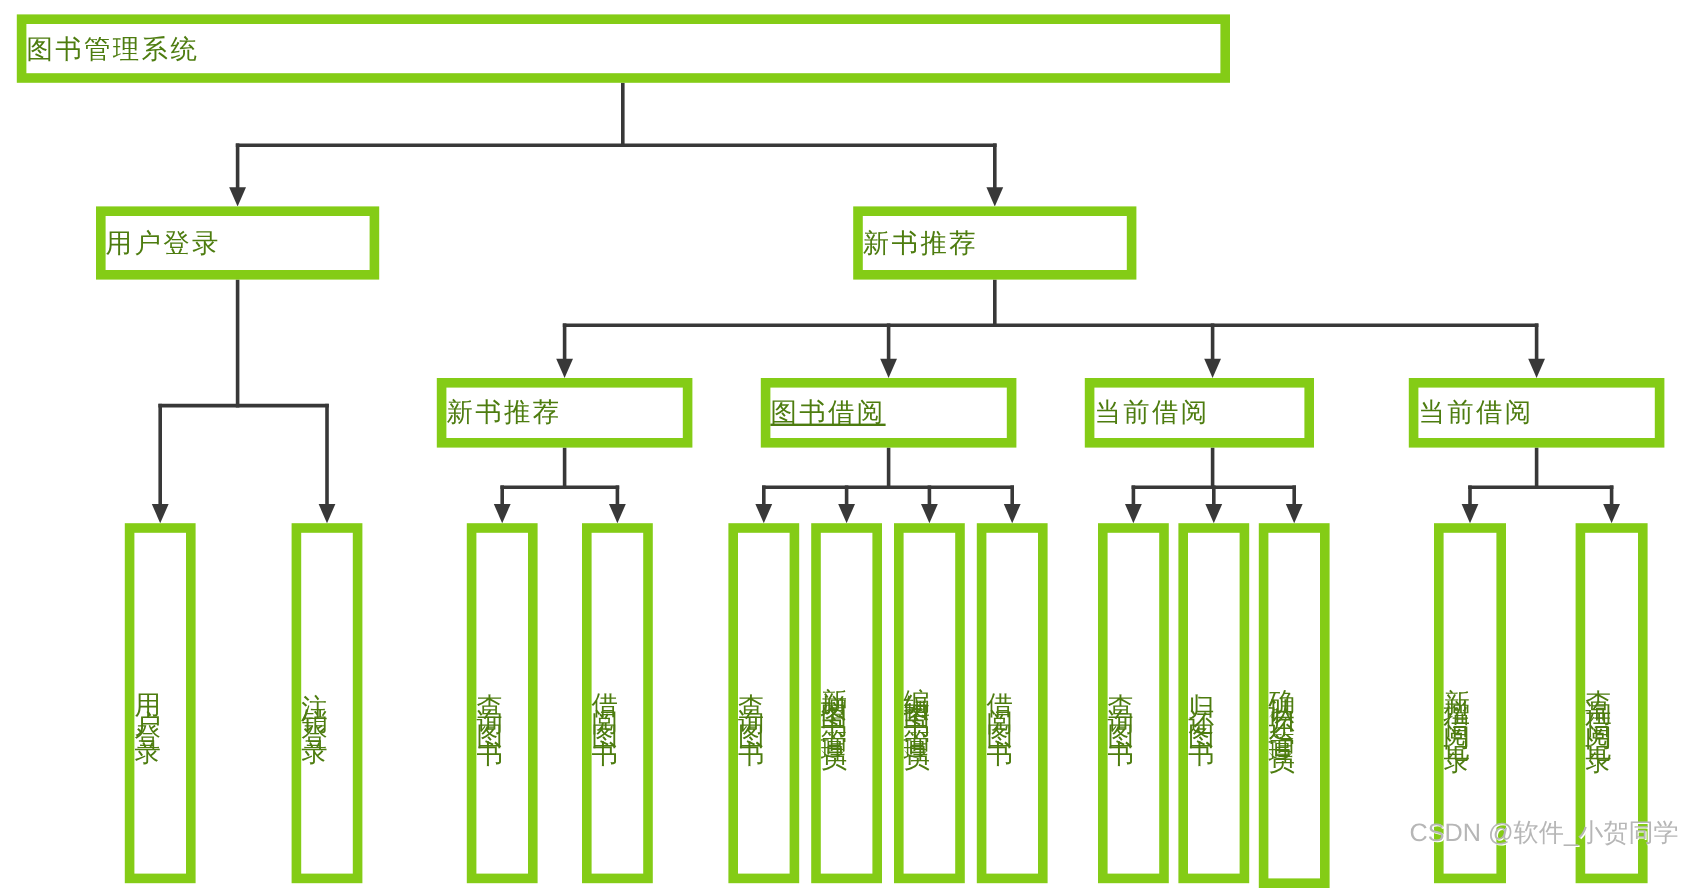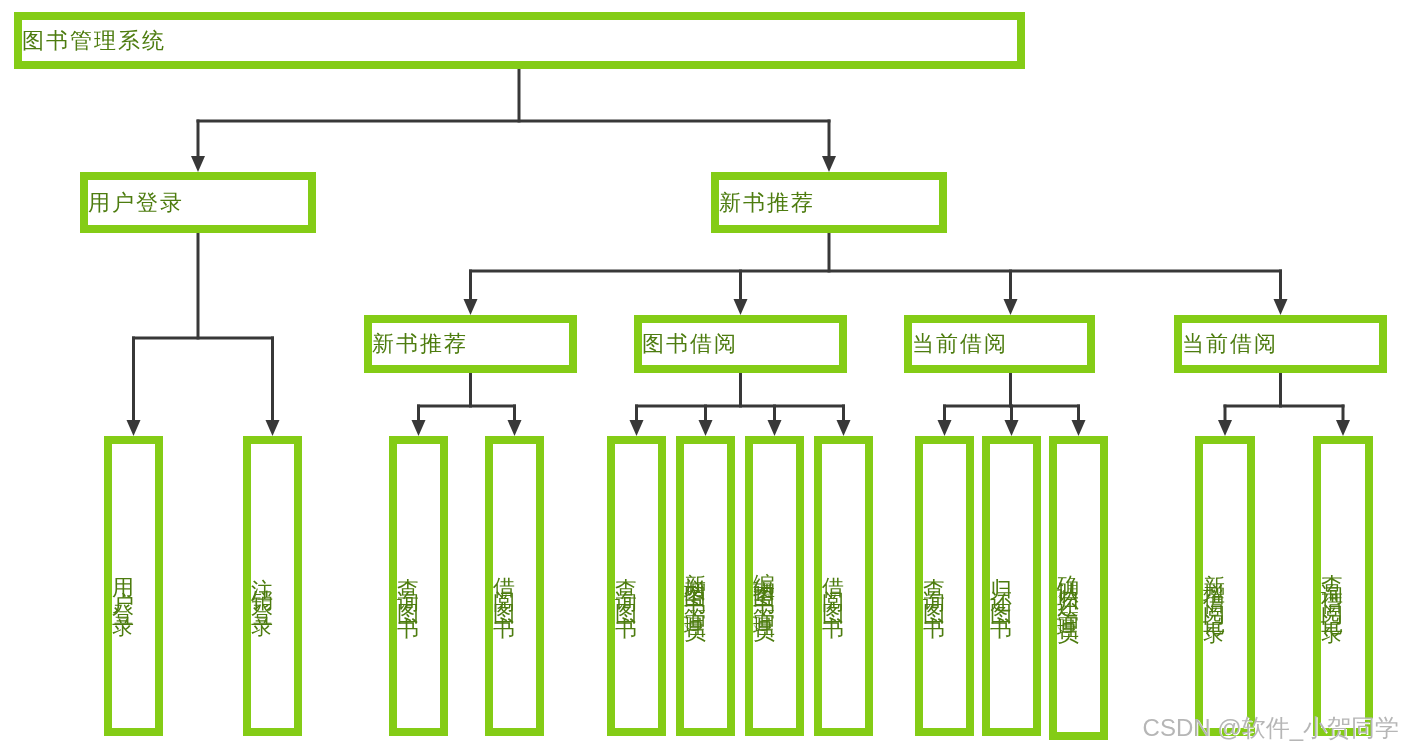--- a/index.html
+++ b/index.html
@@ -37,22 +37,22 @@
     text-orientation: mixed;
     font-size: 22px;
     line-height: 1;
   }
   .ls13 .lbl { letter-spacing: 13px; }
   .ls10 .lbl { letter-spacing: 10px; }
   .ls7  .lbl { letter-spacing: 7px; }
   #watermark {
     position: absolute;
     right: 6px;
-    top: 712px;
-    font-size: 24px;
+    top: 680px;
+    font-size: 21px;
     color: #b6b6b6;
     text-shadow: 1px 1px 0 #ffffff;
     z-index: 3;
     white-space: nowrap;
   }
 </style>
 </head>
 <body>
 
 <div id="canvas">
@@ -130,21 +130,21 @@
   <div class="hbox" style="left:80px; top:172px; width:236px; height:61px;">
     <span class="lbl">用户登录</span>
   </div>
   <div class="hbox" style="left:711px; top:172px; width:236px; height:61px;">
     <span class="lbl">新书推荐</span>
   </div>
 
   <div class="hbox" style="left:364px; top:315px; width:213px; height:58px;">
     <span class="lbl">新书推荐</span>
   </div>
-  <div class="hbox" style="left:634px; top:315px; width:213px; height:58px;">
+  <div class="hbox" style="left:634px; top:315px; width:213px; height:58px;text-decoration:underline;">
     <span class="lbl">图书借阅</span>
   </div>
   <div class="hbox" style="left:904px; top:315px; width:191px; height:58px;">
     <span class="lbl">当前借阅</span>
   </div>
   <div class="hbox" style="left:1174px; top:315px; width:213px; height:58px;">
     <span class="lbl">当前借阅</span>
   </div>
 
   <div class="vbox ls13" style="left:104px; top:436px; width:59px; height:300px;">

